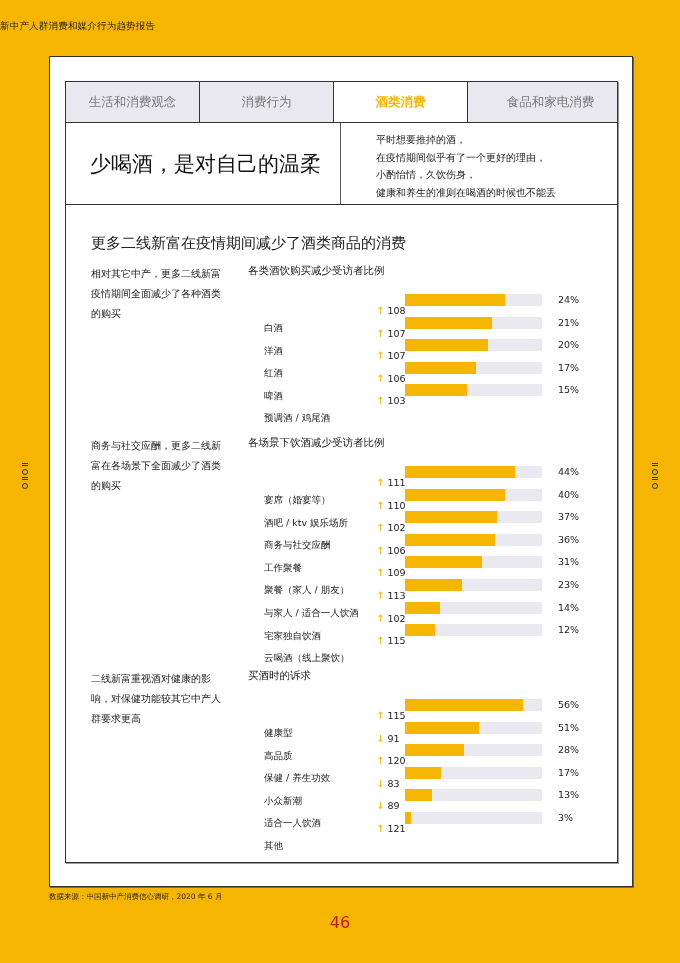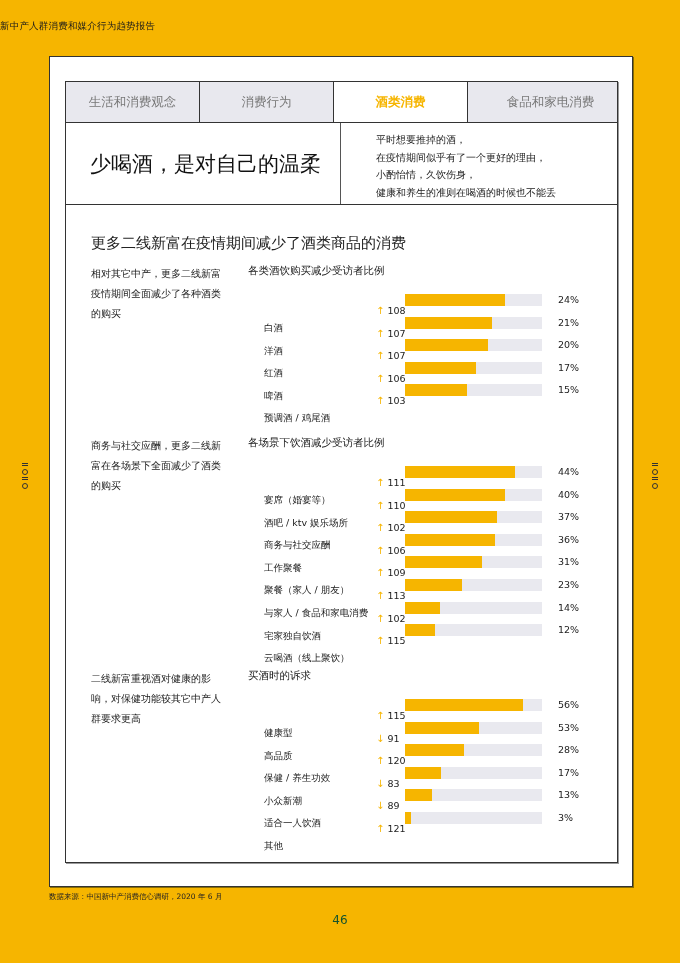--- a/index.html
+++ b/index.html
@@ -50,21 +50,21 @@
   .chart-title { position: absolute; left: 157px; top: 0; font-size: 10.5px; color: #222; }
   .rows { position: absolute; left: 157px; top: 27px; width: 340px; }
   .row { position: relative; height: 22.6px; font-size: 9.5px; color: #222; }
   .row .lbl { position: absolute; left: 16px; top: 3px; white-space: nowrap; margin-top: 28px; }
   .row .idx { position: absolute; left: 113px; top: 14px; white-space: nowrap; margin-left: 15px; }
   .row .idx .arrow { color: #F6B500; margin-right: 3px; font-size: 10px; }
   .row .track { position: absolute; left: 157px; top: 3px; width: 137px; height: 12px; background: #E9E9EF; }
   .row .fill { position: absolute; left: 0; top: 0; height: 12px; background: #F6B500; }
   .row .pct { position: absolute; left: 310px; top: 3px; font-size: 9.5px; color: #222; }
   .source { position: absolute; left: 49px; top: 892px; font-size: 7.5px; color: #222; }
-  .page-num { position: absolute; left: 0; top: 913px; width: 680px; text-align: center; font-size: 12px; color: #14532d; }
+  .page-num { position: absolute; left: 0; top: 913px; width: 680px; text-align: center; font-size: 16px; color: #b91c1c; }
 </style>
 </head>
 <body>
 
 <div class="report-title">新中产人群消费和媒介行为趋势报告</div>
 
 <div class="side-mark left">
   <span class="bar"></span>
   <span class="circ"></span>
   <span class="bar"></span>
@@ -182,21 +182,21 @@
           </div>
           <div class="row">
             <span class="lbl">聚餐（家人 / 朋友）</span>
             <span class="idx"><span class="arrow">↑</span><span>109</span></span>
             <span class="track">
               <span class="fill" style="width:56.36363636363636%"></span>
             </span>
             <span class="pct">31%</span>
           </div>
           <div class="row">
-            <span class="lbl">与家人 / 食品和家电消费</span>
+            <span class="lbl">与家人 / 适合一人饮酒</span>
             <span class="idx"><span class="arrow">↑</span><span>113</span></span>
             <span class="track">
               <span class="fill" style="width:41.81818181818181%"></span>
             </span>
             <span class="pct">23%</span>
           </div>
           <div class="row">
             <span class="lbl">宅家独自饮酒</span>
             <span class="idx"><span class="arrow">↑</span><span>102</span></span>
             <span class="track">
@@ -226,21 +226,21 @@
               <span class="fill" style="width:86.15384615384616%"></span>
             </span>
             <span class="pct">56%</span>
           </div>
           <div class="row">
             <span class="lbl">高品质</span>
             <span class="idx"><span class="arrow">↓</span><span>91</span></span>
             <span class="track">
               <span class="fill" style="width:53.84615384615385%"></span>
             </span>
-            <span class="pct">53%</span>
+            <span class="pct">51%</span>
           </div>
           <div class="row">
             <span class="lbl">保健 / 养生功效</span>
             <span class="idx"><span class="arrow">↑</span><span>120</span></span>
             <span class="track">
               <span class="fill" style="width:43.07692307692308%"></span>
             </span>
             <span class="pct">28%</span>
           </div>
           <div class="row">

